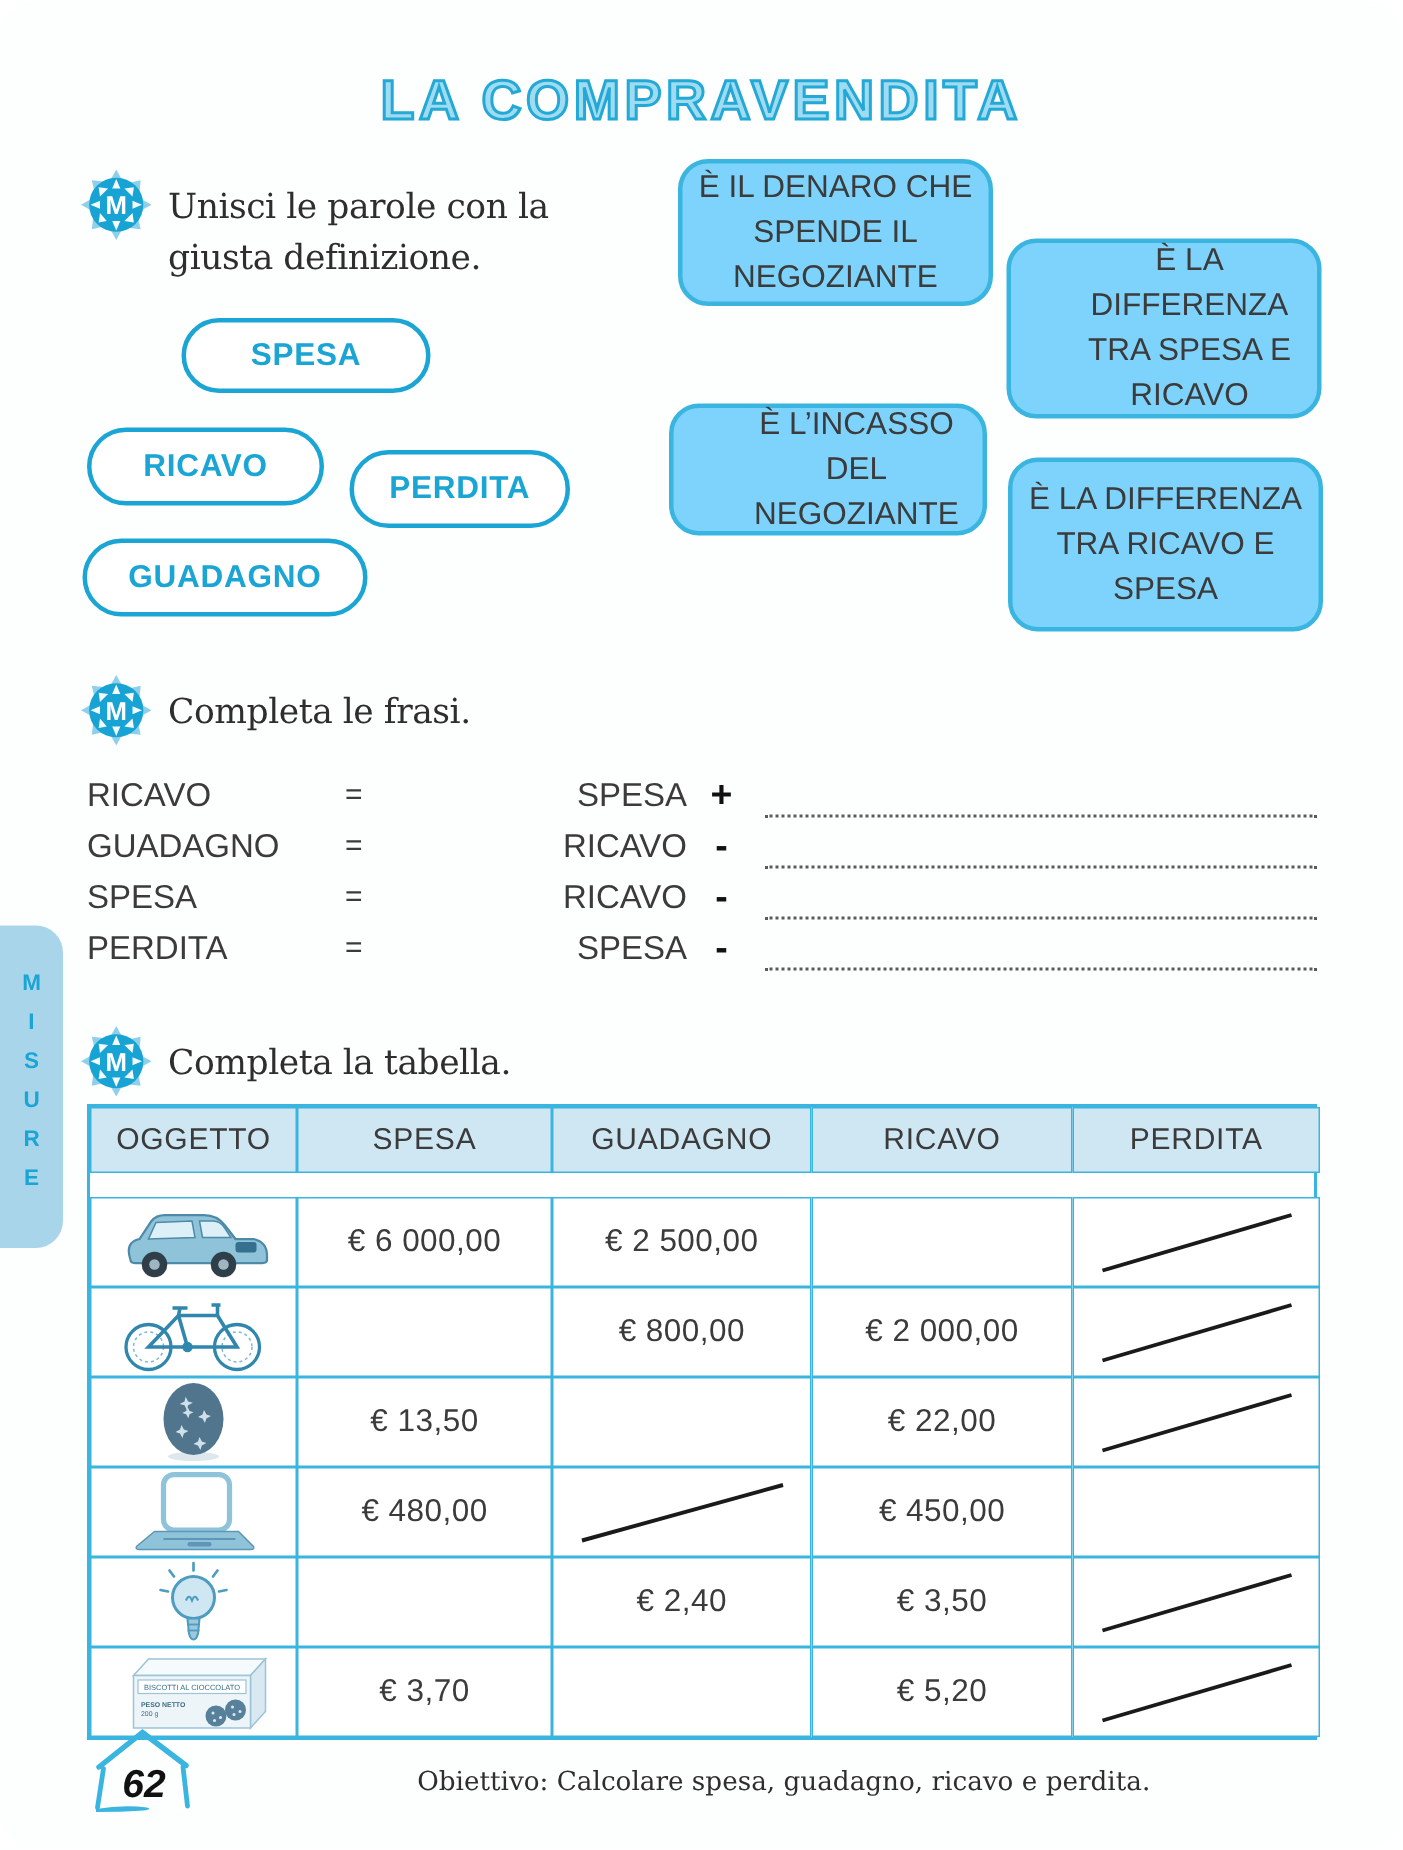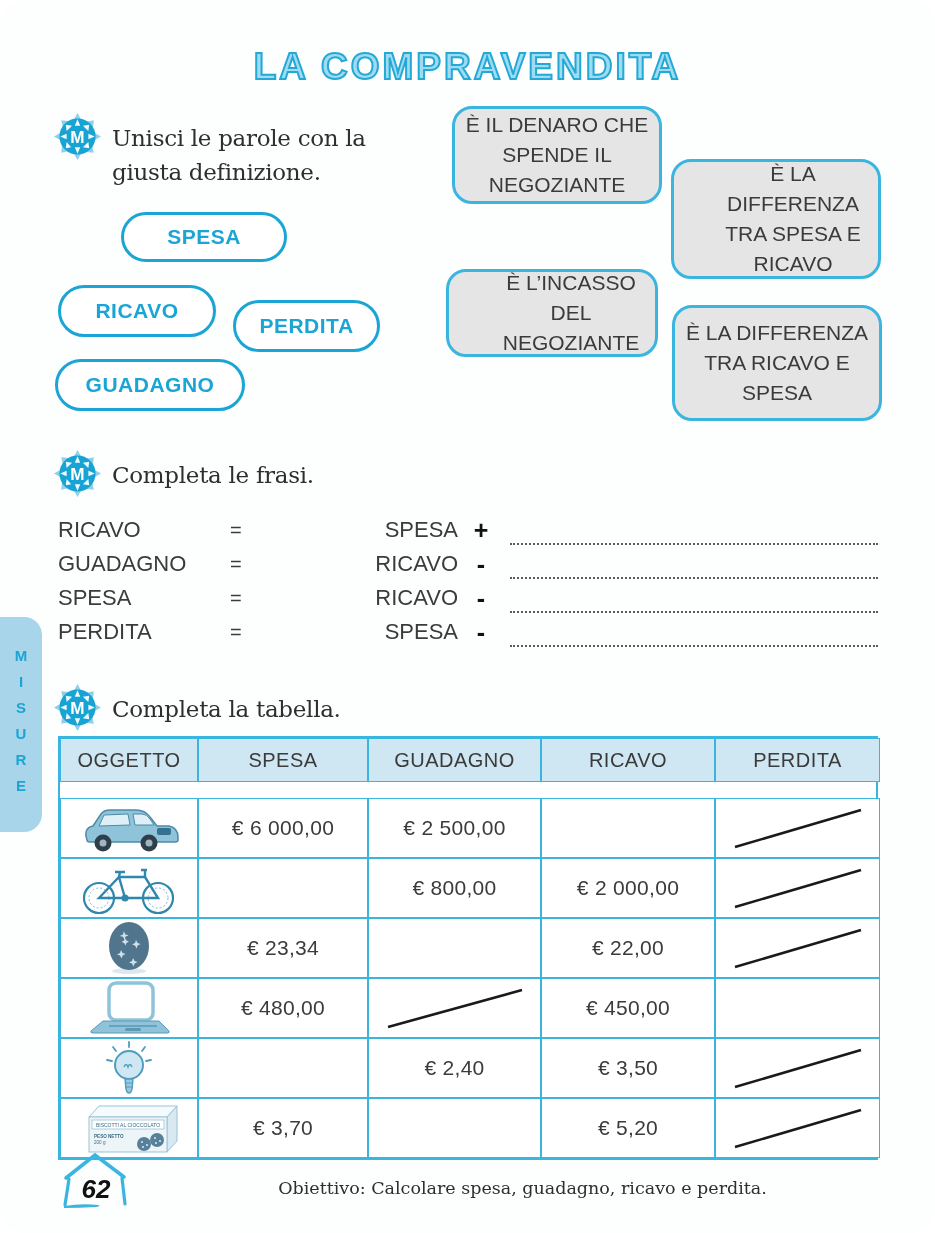--- a/index.html
+++ b/index.html
@@ -31,21 +31,21 @@
     position:absolute; border:3px solid var(--accent); border-radius:30px;
     display:flex; align-items:center; justify-content:center;
     color:var(--accent); font-weight:bold; font-size:21px; letter-spacing:.5px;
     background:#fff;
   }
 
   .defbox{
     position:absolute; border:3px solid var(--accent2); border-radius:20px;
     display:flex; align-items:center; justify-content:center; text-align:center;
     color:var(--ink); font-size:21px; line-height:1.42; padding:6px 10px;
-    background:#e5e5e5;
+    background:#7dd3fc;
   }
 
   .eqrow{ position:absolute; left:58px; width:820px; height:34px; display:flex; align-items:center; }
   .eq-left{ width:172px; font-size:22px; color:var(--ink); }
   .eq-sign{ width:58px; font-size:20px; color:var(--ink); }
   .eq-right{ width:170px; font-size:22px; color:var(--ink); text-align:right; }
   .eq-op{ width:46px; text-align:center; font-size:25px; font-weight:800; color:#111; }
   .eq-line{ flex:1; margin-left:6px; margin-bottom:2px; align-self:flex-end; border-bottom:2px dotted #5a5a5a; height:24px; }
 
   .table{
@@ -263,21 +263,21 @@
         <ellipse cx="50" cy="26" rx="20" ry="24" fill="#50758c"></ellipse>
         <g fill="#cfe0ea">
           <path d="M44,12 l2,4 4,1 -4,2 -1,4 -2-4 -4,-1 4,-2 z" transform="scale(0.8) translate(12,2)"></path>
           <path d="M57,20 l1.6,3 3,1 -3,1.6 -1,3 -1.6,-3 -3,-1 3,-1.6 z"></path>
           <path d="M42,30 l1.6,3 3,1 -3,1.6 -1,3 -1.6,-3 -3,-1 3,-1.6 z"></path>
           <path d="M54,38 l1.6,3 3,1 -3,1.6 -1,3 -1.6,-3 -3,-1 3,-1.6 z"></path>
           <path d="M46,18 l1.4,2.6 2.6,0.9 -2.6,1.4 -0.9,2.6 -1.4,-2.6 -2.6,-0.9 2.6,-1.4 z"></path>
         </g>
       </svg>
     </div>
-    <div class="td money">€ 23,34</div>
+    <div class="td money">€ 13,50</div>
     <div class="td"></div>
     <div class="td money">€ 22,00</div>
     <div class="td">
       <svg width="132" height="44" viewBox="0 0 132 44">
         <line x1="3" y1="41" x2="129" y2="4" stroke="#1a1a1a" stroke-width="2.6"></line>
       </svg>
     </div>
 
     <div class="td">
       <svg width="100" height="56" viewBox="0 0 100 56">

